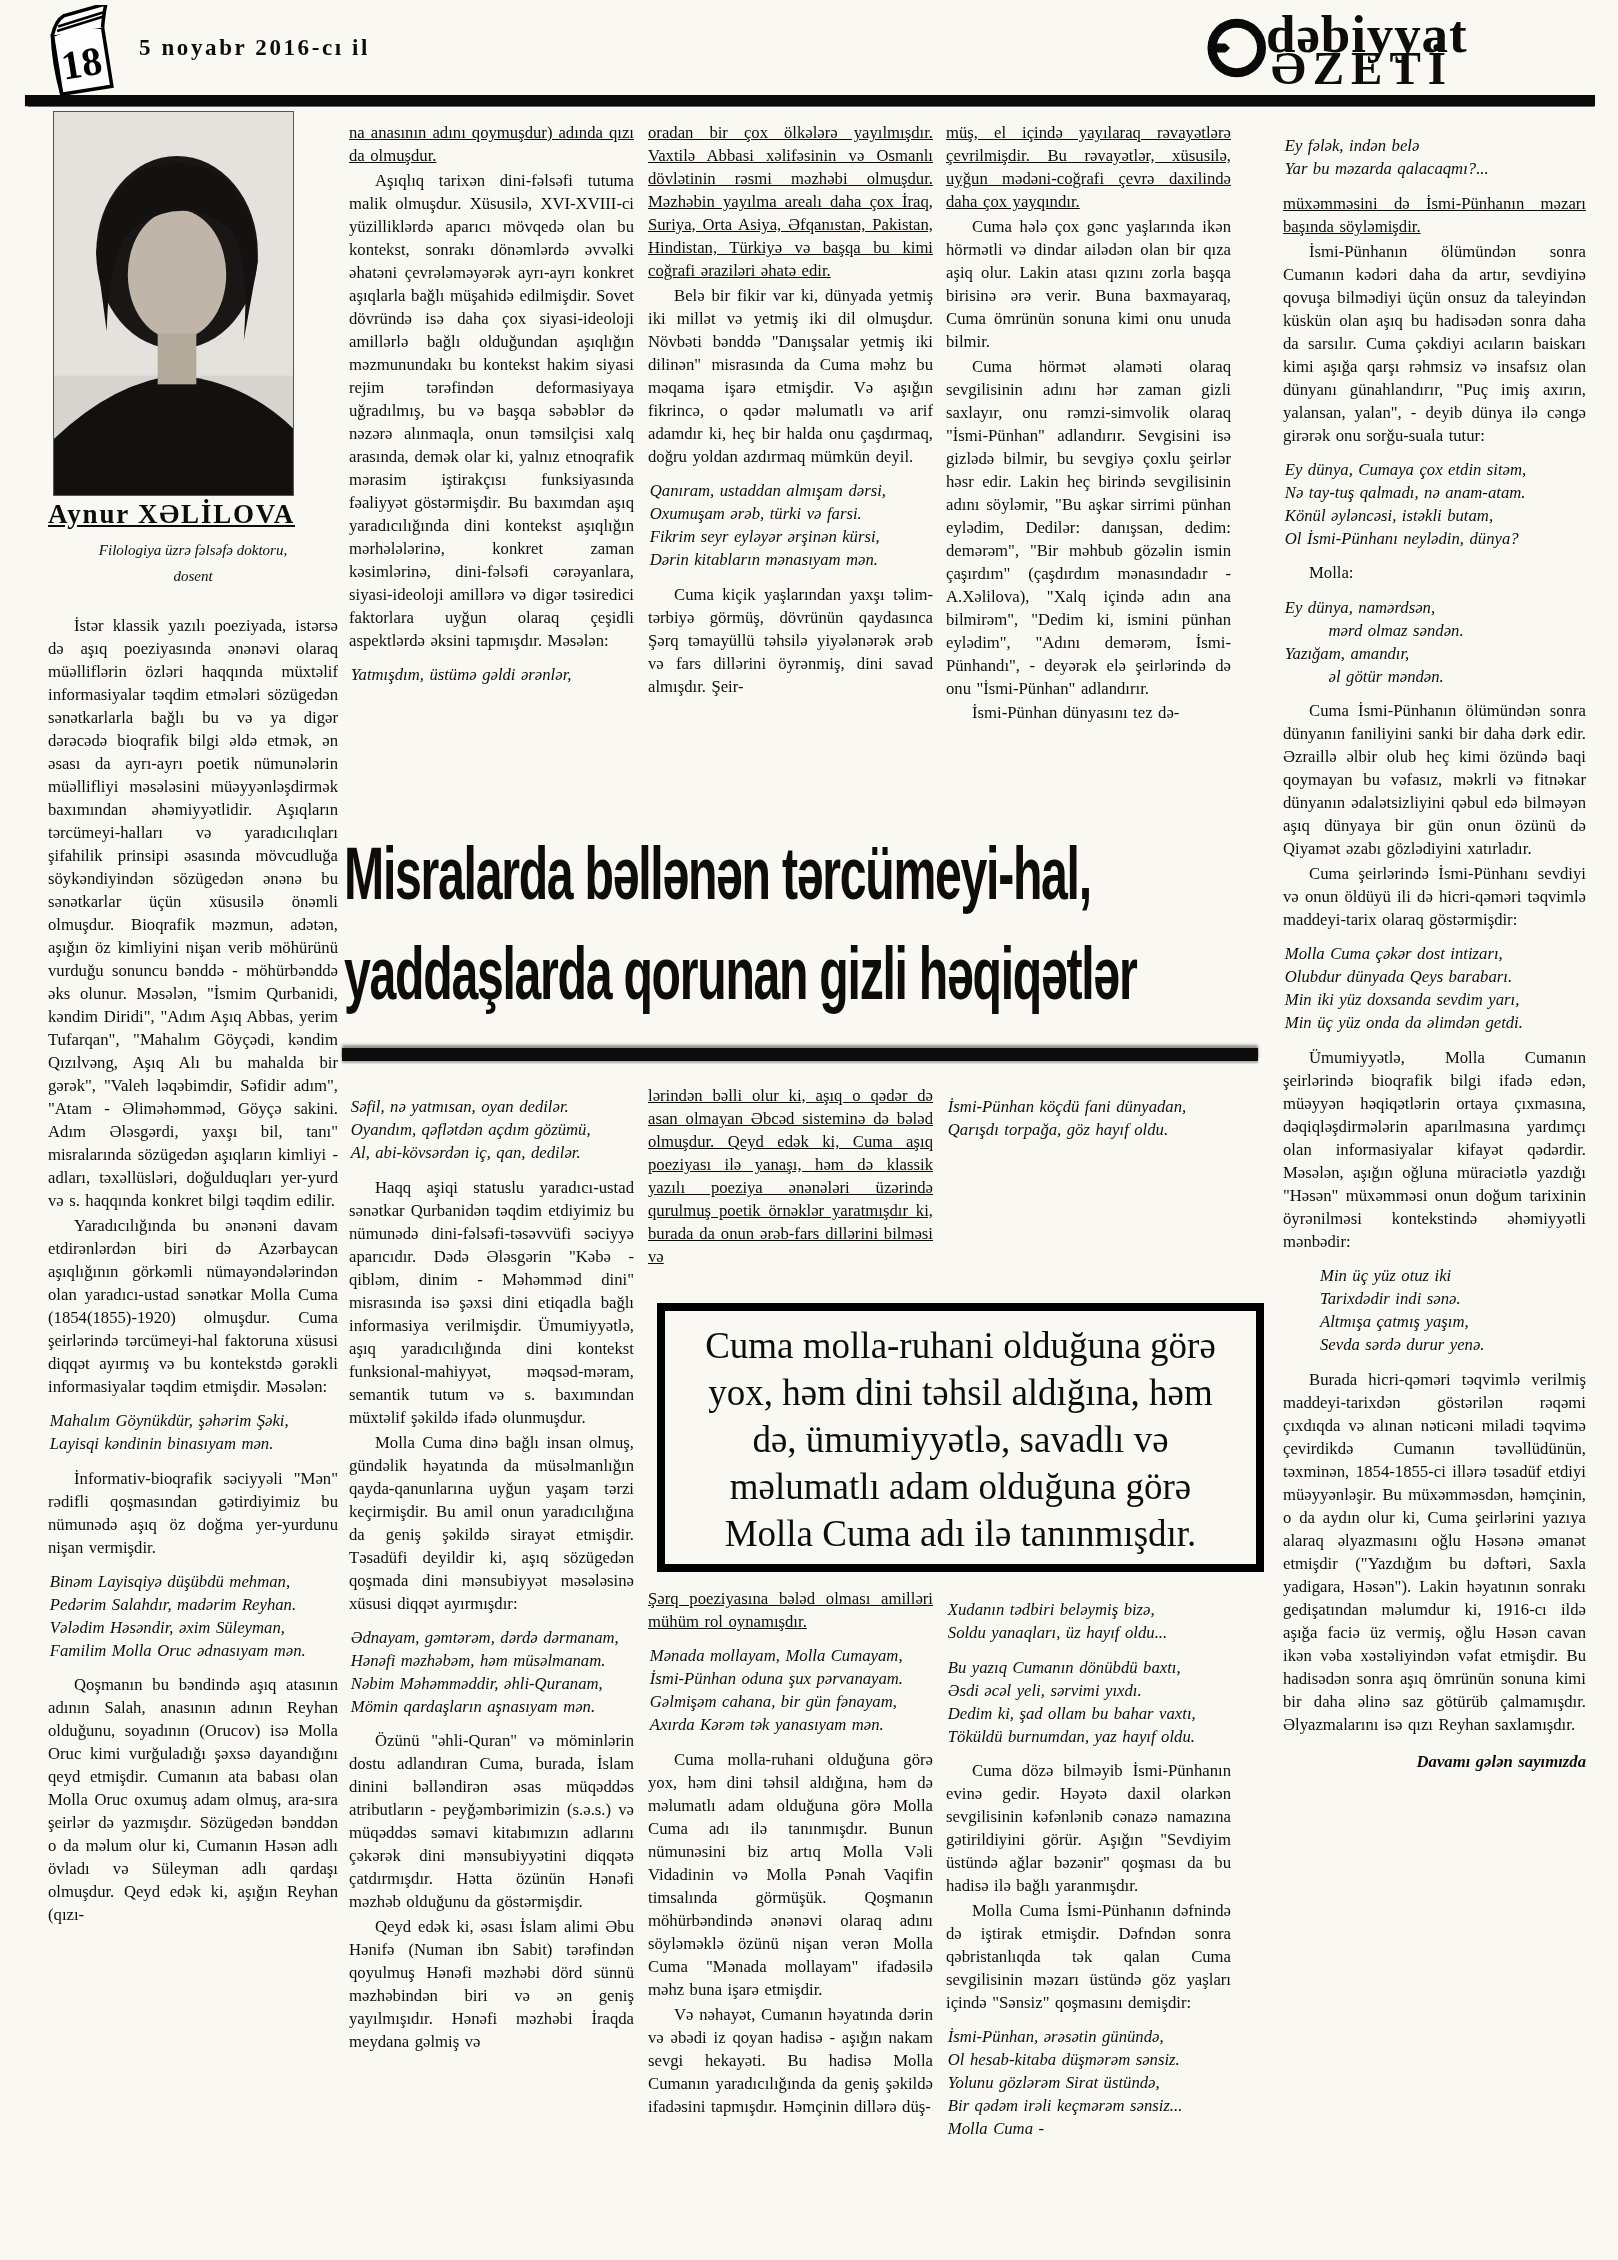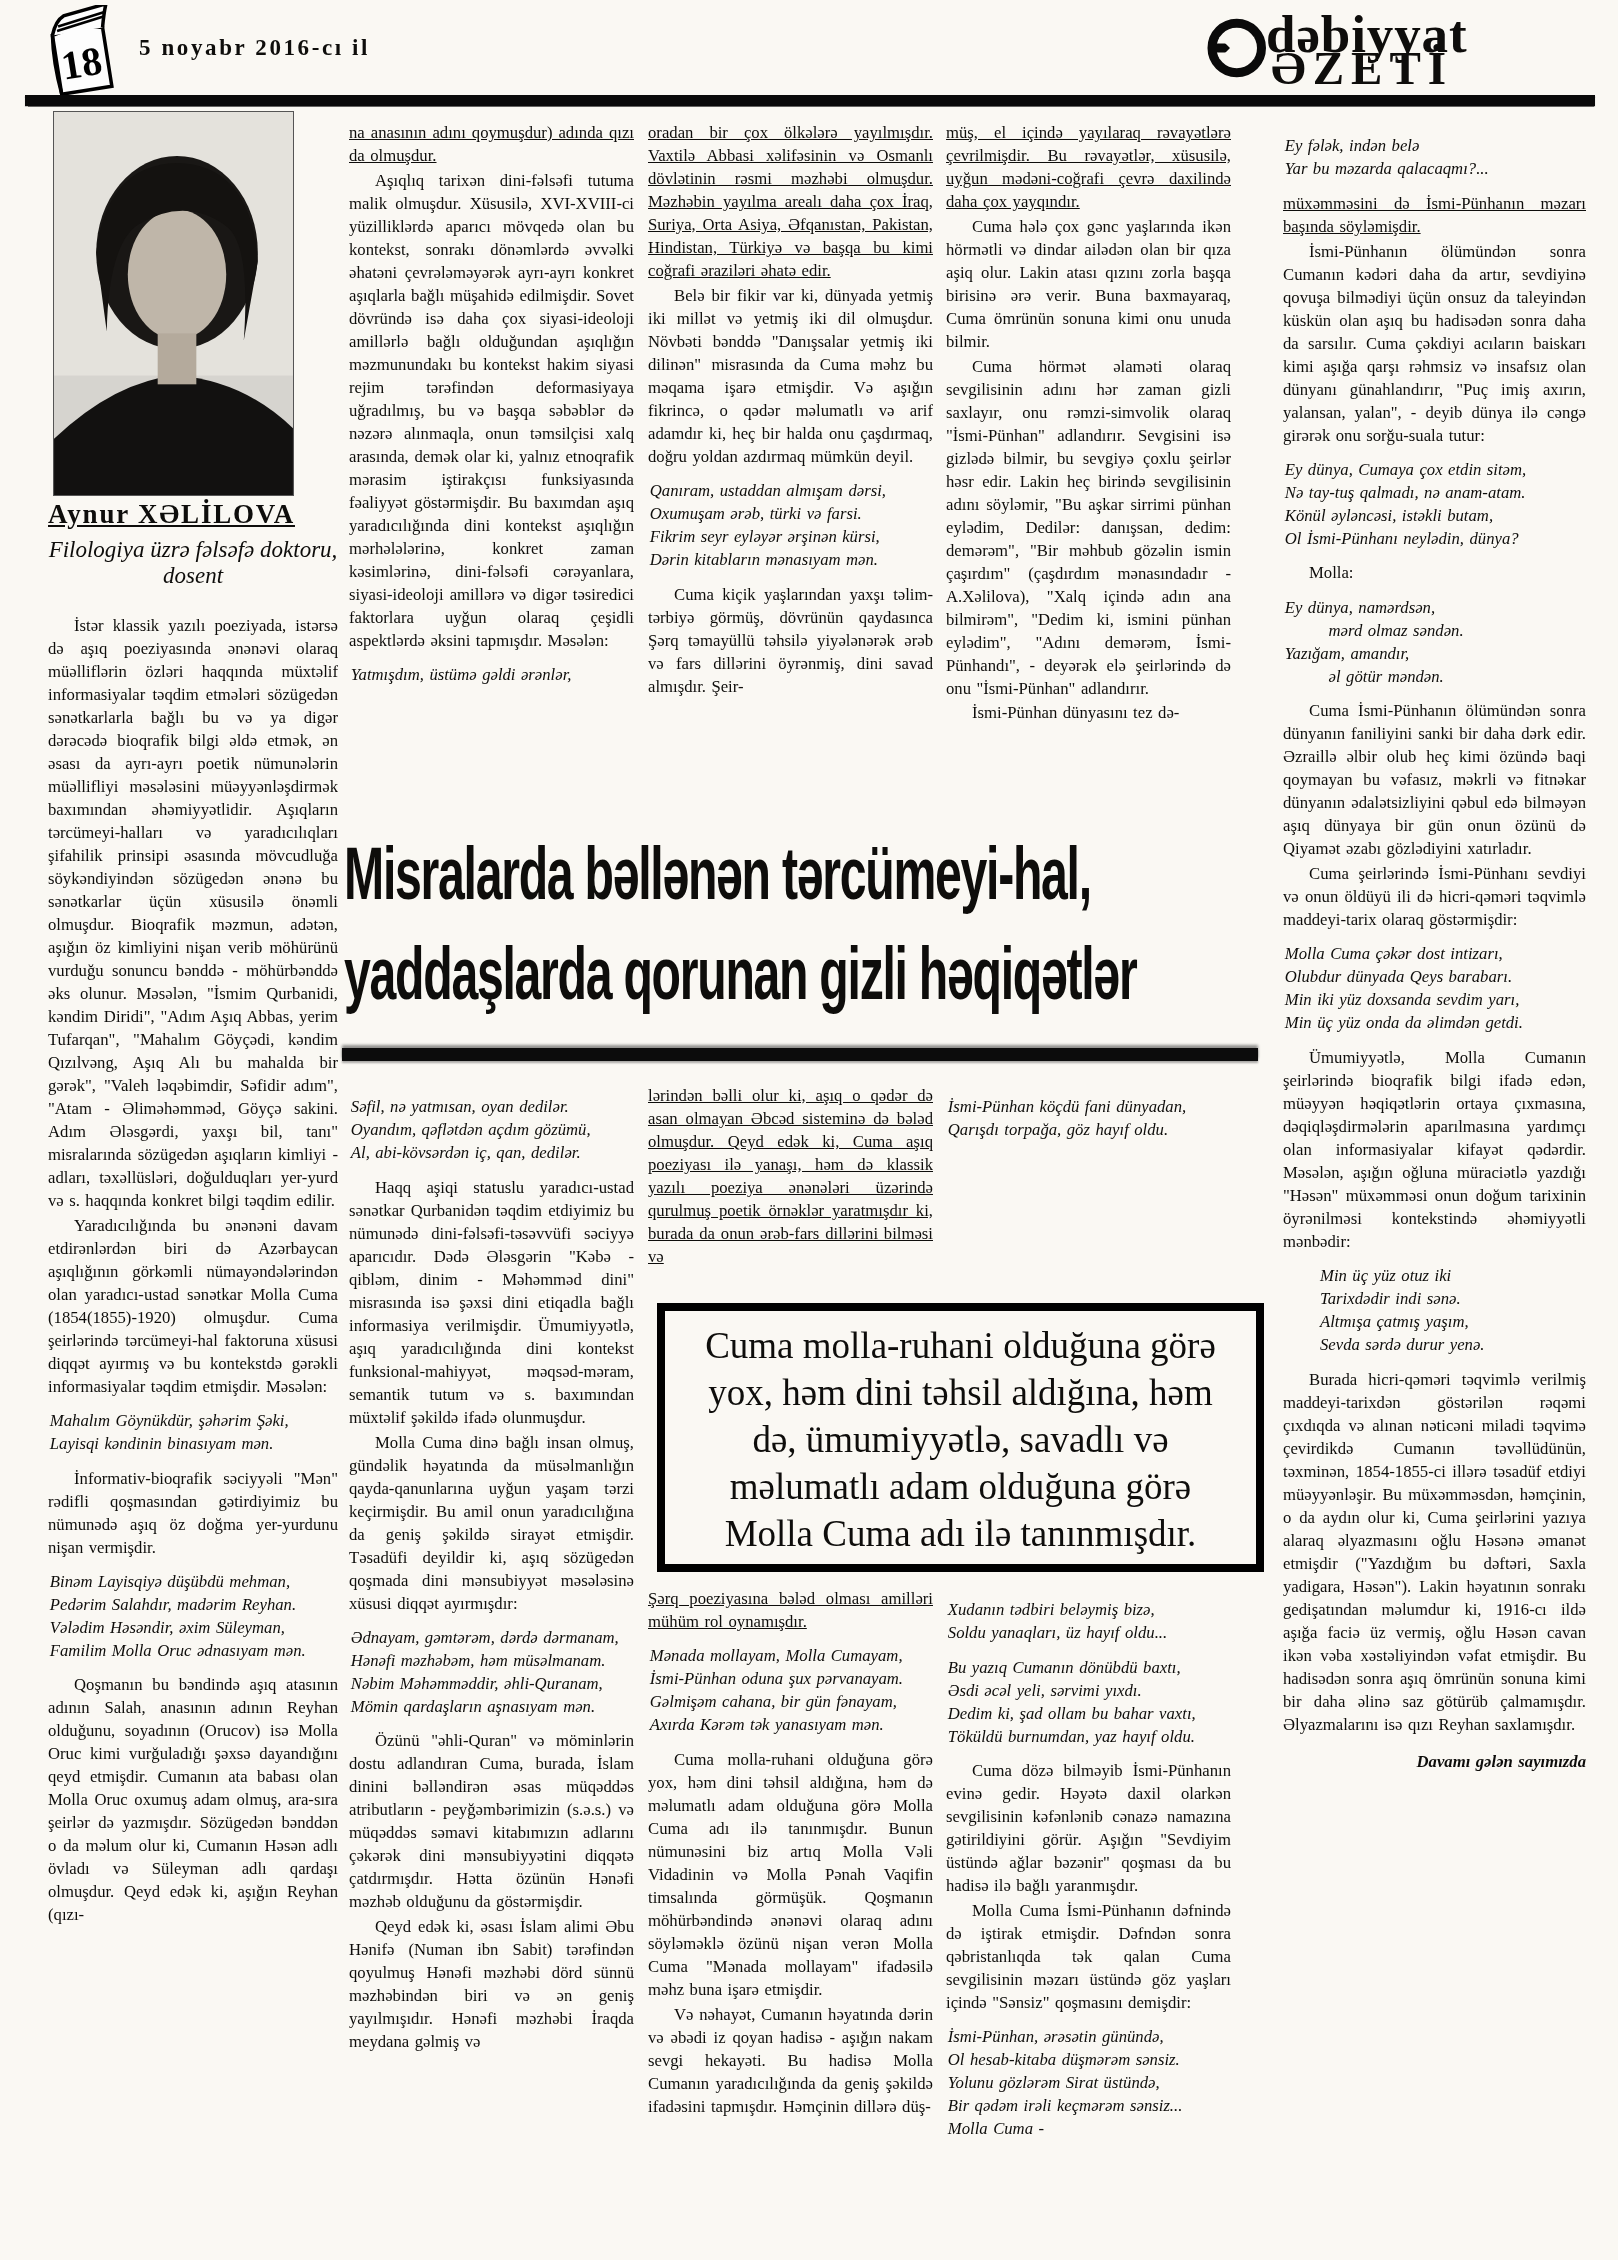--- a/index.html
+++ b/index.html
@@ -24,21 +24,21 @@
   .col p.p{text-indent:26px;}
   .col p.c{text-indent:0;text-decoration:underline;}
   .col p.v, .col p.vi{font-style:italic;white-space:pre-line;margin:11.4px 0 11.4px 1.8px;text-align:left;}
   .col p.vi{margin-left:37px;}
   .col p.r{text-align:right;font-style:italic;font-weight:bold;margin-top:14px;}
   
   .photo{position:absolute;left:54px;top:112px;width:239px;height:383px;background:#cfcdc8;
          outline:0.9px solid #555;}
   .author-name{position:absolute;left:48px;top:499px;width:290px;font-size:27px;
          font-weight:bold;text-decoration:underline;letter-spacing:1.8px;}
-  .author-role{position:absolute;left:48px;top:537px;width:290px;text-align:center;font-size:23px;
+  .author-role{position:absolute;left:48px;top:537px;width:290px;text-align:center;font-size:15px;
          font-style:italic;line-height:26px;}
   
   .headline{position:absolute;left:344px;top:823px;width:1633px;
             font-family:"Liberation Sans",sans-serif;font-weight:bold;font-size:67px;line-height:91px;
             letter-spacing:-1.8px;transform:scale(0.72,1.1);transform-origin:top left;white-space:nowrap;}
   .smudge{position:absolute;left:342px;top:1048px;width:916px;height:13px;background:#0c0c0c;
           box-shadow:0 -2.6px 2.6px rgba(20,20,20,.45), 0 1.8px 1.8px rgba(20,20,20,.35);}
   
   .pullquote{position:absolute;left:657px;top:1303px;width:607px;height:269px;box-sizing:border-box;
              border:8.8px solid #000;background:#faf8f3;padding:10.5px 19.3px;

